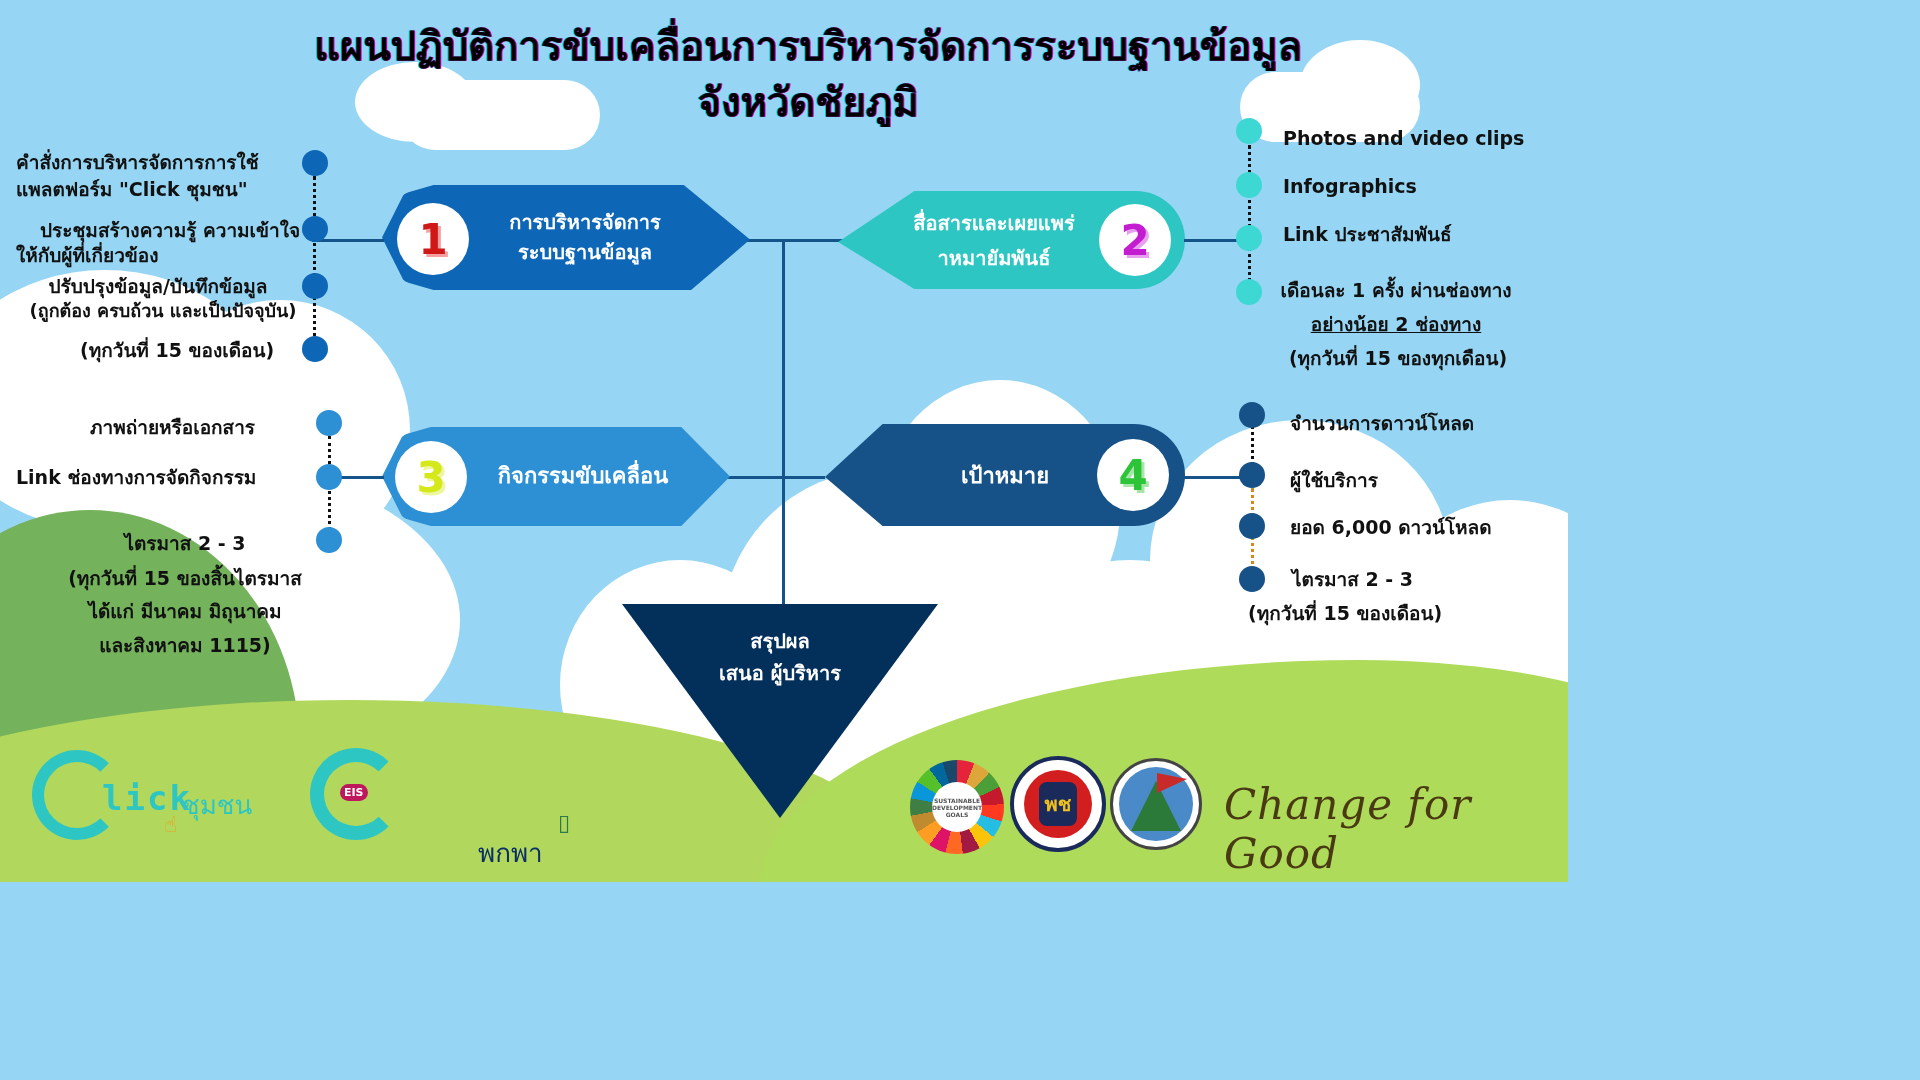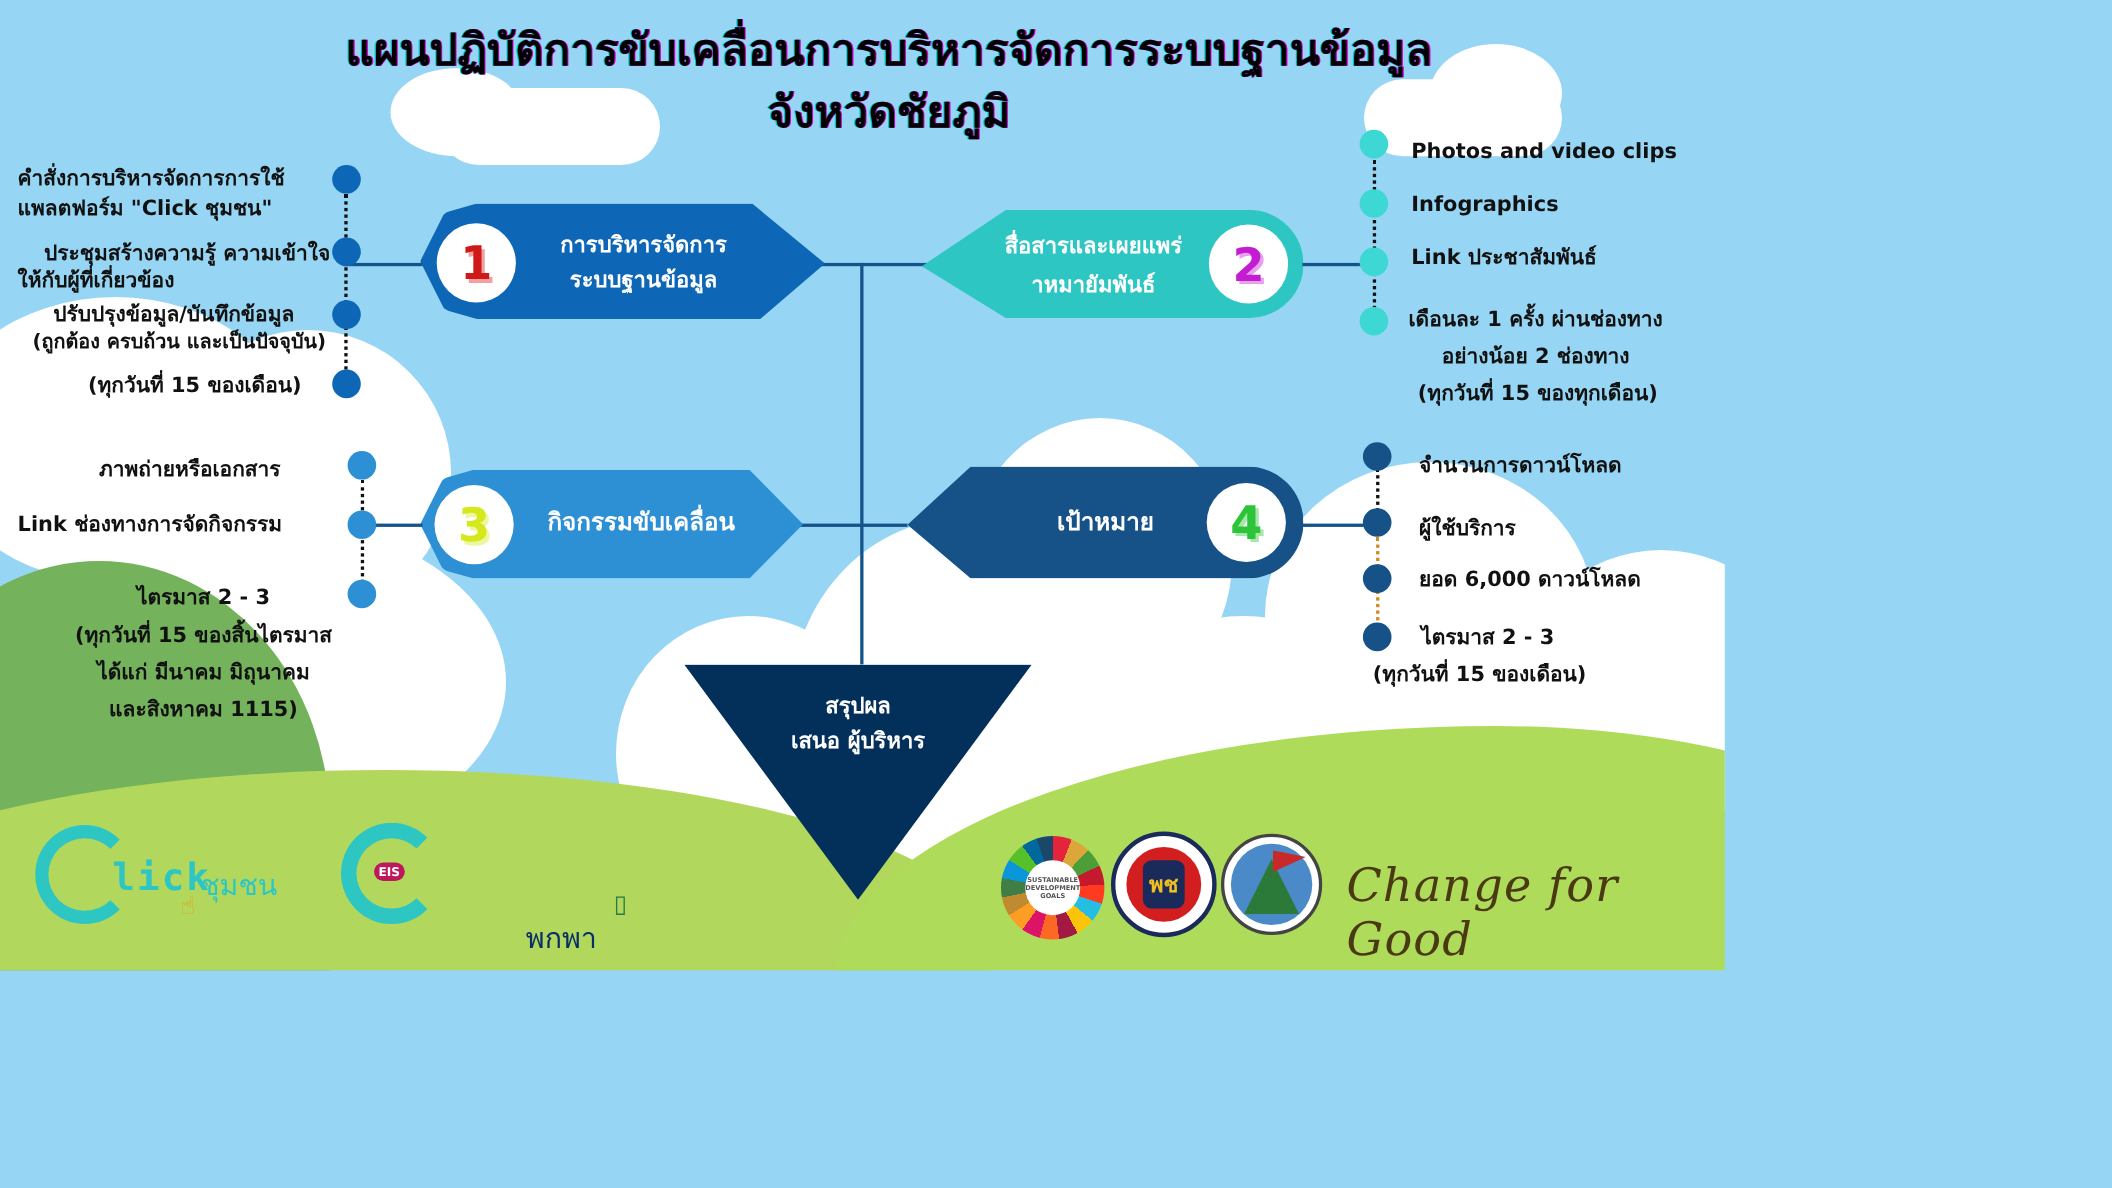--- a/index.html
+++ b/index.html
@@ -46,21 +46,21 @@
 <div class="title" style="top:76px;">จังหวัดชัยภูมิ</div>
 
 <div class="hline" style="left:745px;top:239px;width:100px;"></div>
 <div class="hline" style="left:725px;top:476px;width:100px;"></div>
 <div class="abs" style="left:782px;top:239px;width:3px;height:365px;background:#15548a;"></div>
 
 <div class="shape" style="left:382px;top:185px;width:368px;height:105px;background:#0d66b6;clip-path:polygon(0 50%,6% 8%,14% 0,82% 0,100% 52%,84% 100%,14% 100%,6% 92%);border-radius:52px 0 0 52px;">
 </div>
 <div class="numc" style="left:397px;top:203px;color:#d01818;text-shadow:3px 3px 0 #f2a0a0;">1</div>
 <div class="slabel" style="left:480px;top:206px;width:210px;">การบริหารจัดการ</div>
-<div class="slabel" style="left:480px;top:238px;width:210px;">ระบบฐานข้อมูล</div>
+<div class="slabel" style="left:480px;top:238px;width:210px;font-family:Liberation Mono, monospace;">ระบบฐานข้อมูล</div>
 
 <div class="hline" style="left:312px;top:239px;width:72px;"></div>
 <div class="vdash" style="left:313px;top:176px;height:174px;"></div>
 <div class="dot" style="left:302px;top:150px;background:#0d66b6;"></div>
 <div class="dot" style="left:302px;top:216px;background:#0d66b6;"></div>
 <div class="dot" style="left:302px;top:273px;background:#0d66b6;"></div>
 <div class="dot" style="left:302px;top:336px;background:#0d66b6;"></div>
 
 <div class="txt" style="left:16px;top:149px;">คำสั่งการบริหารจัดการการใช้</div>
 <div class="txt" style="left:16px;top:176px;">แพลตฟอร์ม "Click ชุมชน"</div>
@@ -80,21 +80,21 @@
 <div class="vdash" style="left:1248px;top:145px;height:150px;"></div>
 <div class="dot" style="left:1236px;top:118px;background:#3ed8d4;"></div>
 <div class="dot" style="left:1236px;top:172px;background:#3ed8d4;"></div>
 <div class="dot" style="left:1236px;top:225px;background:#3ed8d4;"></div>
 <div class="dot" style="left:1236px;top:279px;background:#3ed8d4;"></div>
 
 <div class="txt" style="left:1283px;top:125px;">Photos and video clips</div>
 <div class="txt" style="left:1283px;top:173px;">Infographics</div>
 <div class="txt" style="left:1283px;top:221px;">Link ประชาสัมพันธ์</div>
 <div class="txt" style="left:1260px;top:277px;width:272px;text-align:center;">เดือนละ 1 ครั้ง ผ่านช่องทาง</div>
-<div class="txt" style="left:1260px;top:311px;width:272px;text-align:center;">อย่างน้อย 2 ช่องทาง</div>
+<div class="txt" style="left:1260px;top:311px;width:272px;text-align:center;text-decoration:underline;">อย่างน้อย 2 ช่องทาง</div>
 <div class="txt" style="left:1260px;top:345px;width:276px;text-align:center;">(ทุกวันที่ 15 ของทุกเดือน)</div>
 
 <div class="shape" style="left:382px;top:427px;width:348px;height:99px;background:#2d8fd4;clip-path:polygon(0 50%,6% 8%,14% 0,86% 0,100% 50%,86% 100%,14% 100%,6% 92%);border-radius:50px 0 0 50px;">
 </div>
 <div class="numc" style="left:395px;top:441px;color:#d4e81a;text-shadow:3px 3px 0 #eef6a0;">3</div>
 <div class="slabel" style="left:478px;top:460px;width:210px;font-size:22px;">กิจกรรมขับเคลื่อน</div>
 
 <div class="hline" style="left:328px;top:476px;width:56px;"></div>
 <div class="vdash" style="left:328px;top:436px;height:100px;"></div>
 <div class="dot" style="left:316px;top:410px;background:#2d8fd4;"></div>

